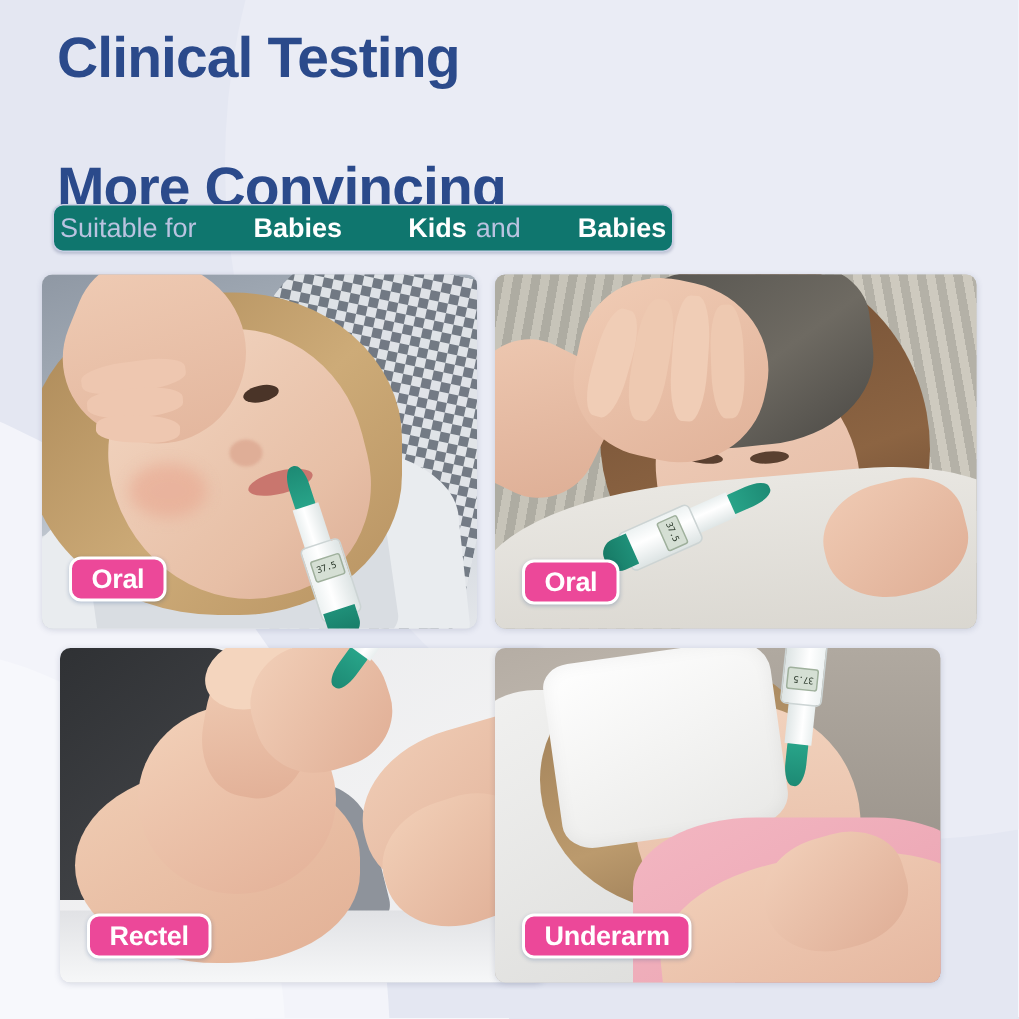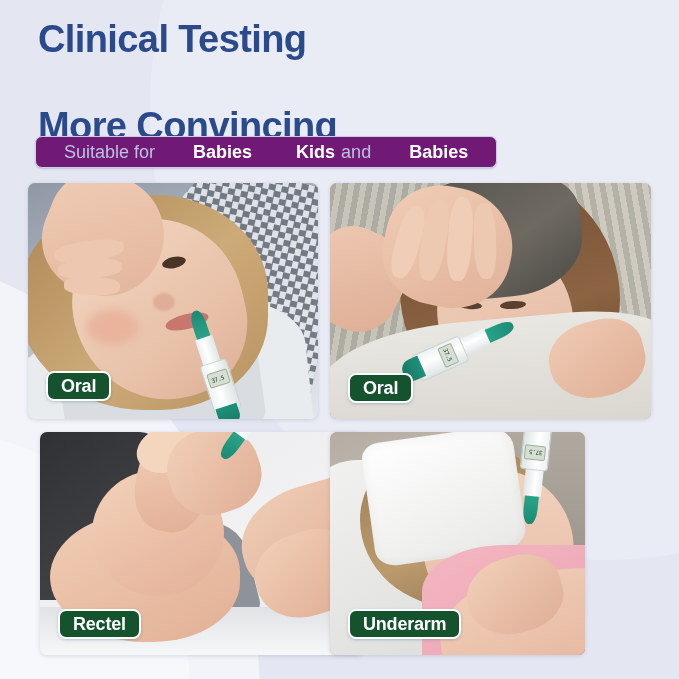--- a/index.html
+++ b/index.html
@@ -50,25 +50,25 @@
     letter-spacing: -0.6px;
     white-space: nowrap;
   }
   .headline .l2 { display:block;margin-top:44px; }
 
   .pill-suitable {
     position: absolute;
     left: 35px;
     top: 136px;
     height: 32px;
-    padding: 0 28px;
+    padding: 0 4px;
     display: flex;
     align-items: center;
     gap: 0px;
-    background: #701a75;
+    background: #0f766e;
     border: 1.6px solid #c9cfe4;
     border-radius: 7px;
     box-sizing: border-box;
     box-shadow: 0 1px 2px rgba(40,55,100,.22);
   }
   .pill-suitable .soft {
     color: #b9c3e0;
     font-size: 18px;
     font-weight: normal;
   }
@@ -91,21 +91,21 @@
   .card {
     position: absolute;
     overflow: hidden;
     border-radius: 7px;
     background: #cfd3dc;
     box-shadow: 0 1px 4px rgba(60,70,110,.18);
   }
   .card.tl { left: 0px;   top: 0px;   width: 290px; height: 236px; }
   .card.tr { left: 302px; top: 0px;   width: 321px; height: 236px; }
   .card.bl { left: 12px;  top: 249px; width: 323px; height: 223px; }
-  .card.br { left: 302px; top: 249px; width: 255px; height: 223px; }
+  .card.br { left: 302px; top: 249px; width: 297px; height: 223px; }
 
   .photo {
     position: absolute;
     inset: 0;
     overflow: hidden;
   }
 
   
   .tl-bed    { position:absolute; inset:0; background: linear-gradient(160deg,#8f98a4 0%,#a9b2bc 35%,#c8ced6 60%,#e3e6ea 100%); }
   .tl-pillow { position:absolute; left:-20px; bottom:-30px; width:300px; height:150px; background:#e9ecef; border-radius:60% 40% 12% 12%; transform:rotate(-6deg); }
@@ -184,21 +184,21 @@
                    background: linear-gradient(180deg,#1f9079,#177a65); border-radius:0 0 10px 10px; }
 
   
   .tag {
     position: absolute;
     display: flex;
     align-items: center;
     justify-content: center;
     height: 30px;
     padding: 0 13px;
-    background: #14532d;
+    background: #ec4899;
     border: 2px solid #ffffff;
     border-radius: 8px;
     color: #ffffff;
     font-size: 18px;
     font-weight: bold;
     letter-spacing: -0.2px;
     box-sizing: border-box;
     white-space: nowrap;
     box-shadow: 0 1px 3px rgba(20,60,120,.25);
   }

